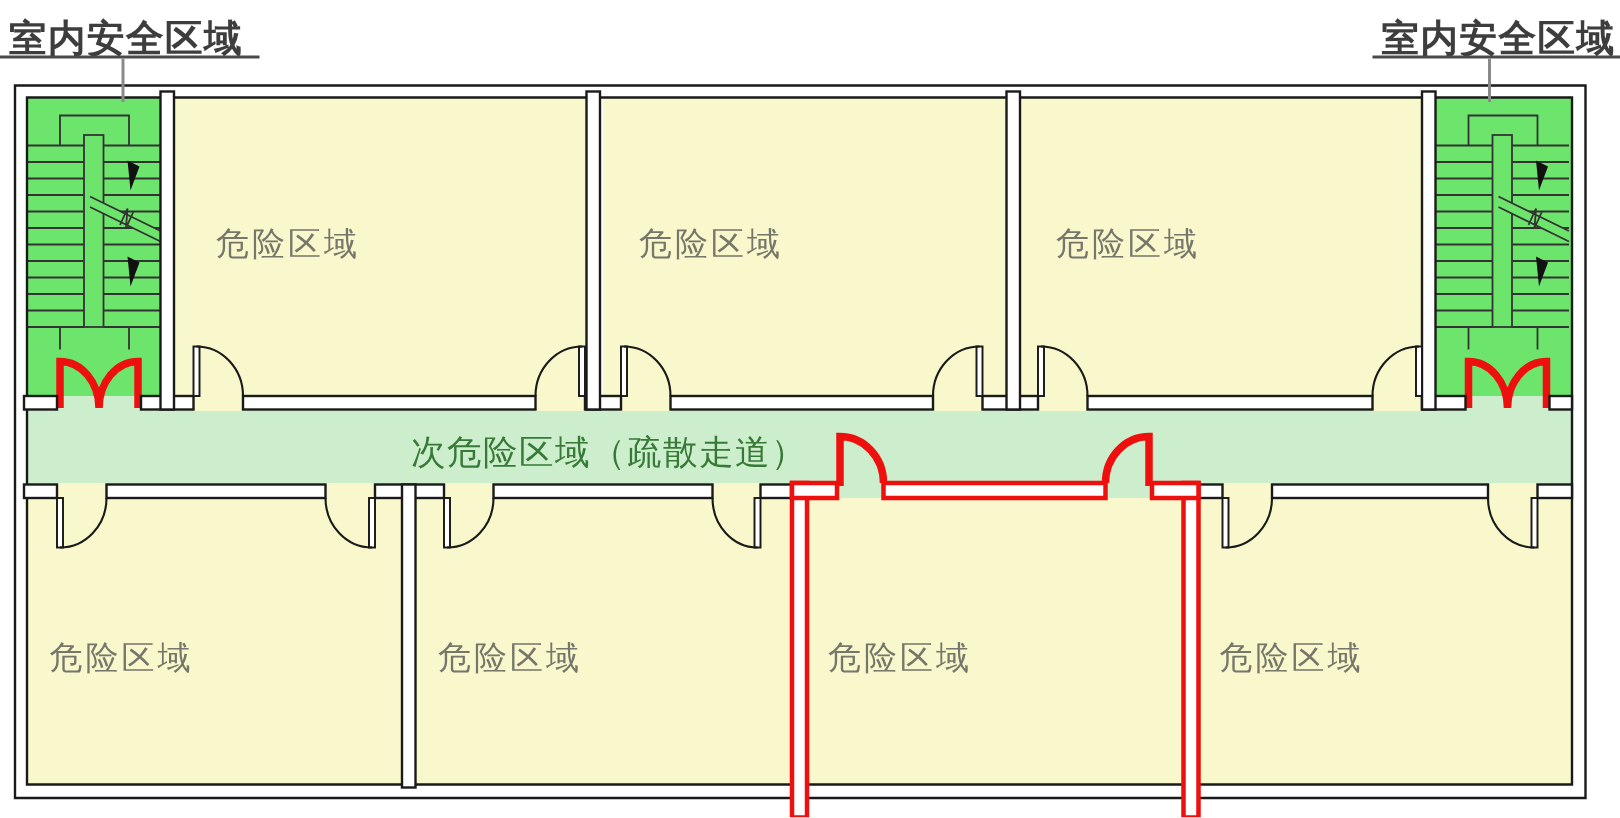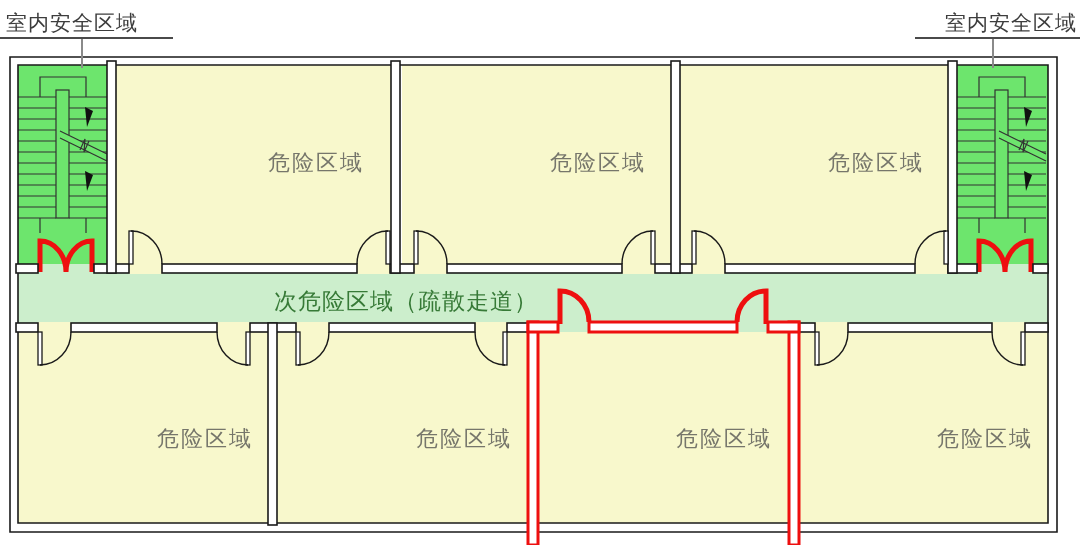--- a/index.html
+++ b/index.html
@@ -13,25 +13,25 @@
   .stairfill{fill:var(--stair_green);}
   .mintfill{fill:var(--corridor_green);}
   .door-arc{fill:none;stroke:var(--wall);stroke-width:1.4;}
   .leaf{fill:#ffffff;stroke:var(--wall);stroke-width:1.3;}
   .stair-line{fill:none;stroke:#333;stroke-width:1.2;}
   .arrow{fill:#111;}
   .red-wall{fill:#ffffff;stroke:var(--highlight_red);stroke-width:3;}
   .red-stroke{fill:none;stroke:var(--highlight_red);stroke-width:5;stroke-linecap:butt;}
 
   
-  .room-label{position:absolute;width:220px;margin-left:-110px;text-align:right;
+  .room-label{position:absolute;width:220px;margin-left:-110px;text-align:left;
               font-size:22px;letter-spacing:2px;color:var(--room_label);}
   .corridor-label{position:absolute;width:420px;margin-left:-210px;text-align:center;
               font-size:23px;letter-spacing:1px;color:var(--corridor_label);font-family:Liberation Mono, monospace;}
-  .safe-label{position:absolute;font-size:21px;letter-spacing:1px;color:var(--safe_label);top:9px;}
+  .safe-label{position:absolute;font-size:25px;letter-spacing:1px;color:var(--safe_label);top:9px;font-weight:bold;}
   .safe-underline{position:absolute;height:2px;background:#4a4a4a;top:37px;}
   .safe-leader{position:absolute;width:2px;height:29px;background:#8a8a8a;top:39px;}
   .watermark{position:absolute;left:118px;top:58px;font-size:46px;font-weight:bold;
              letter-spacing:14px;color:var(--watermark);opacity:.45;}
 </style>
 </head>
 <body>
 
 <div id="stage">
 

